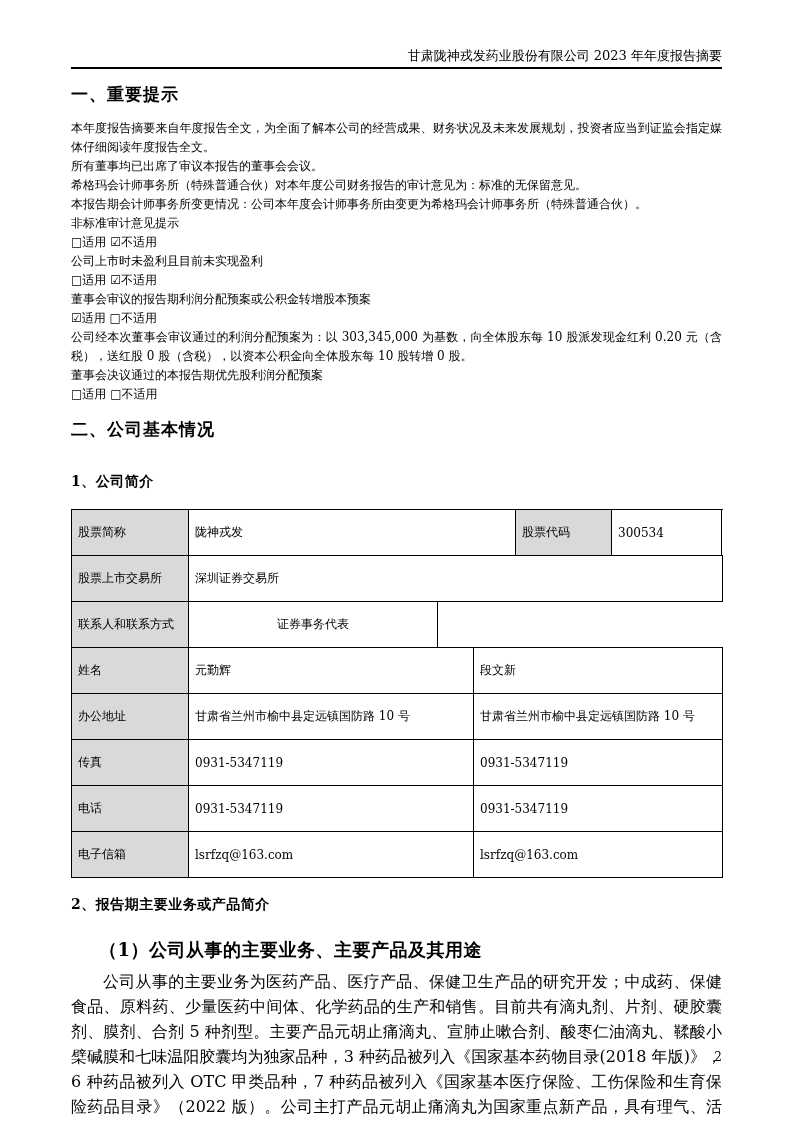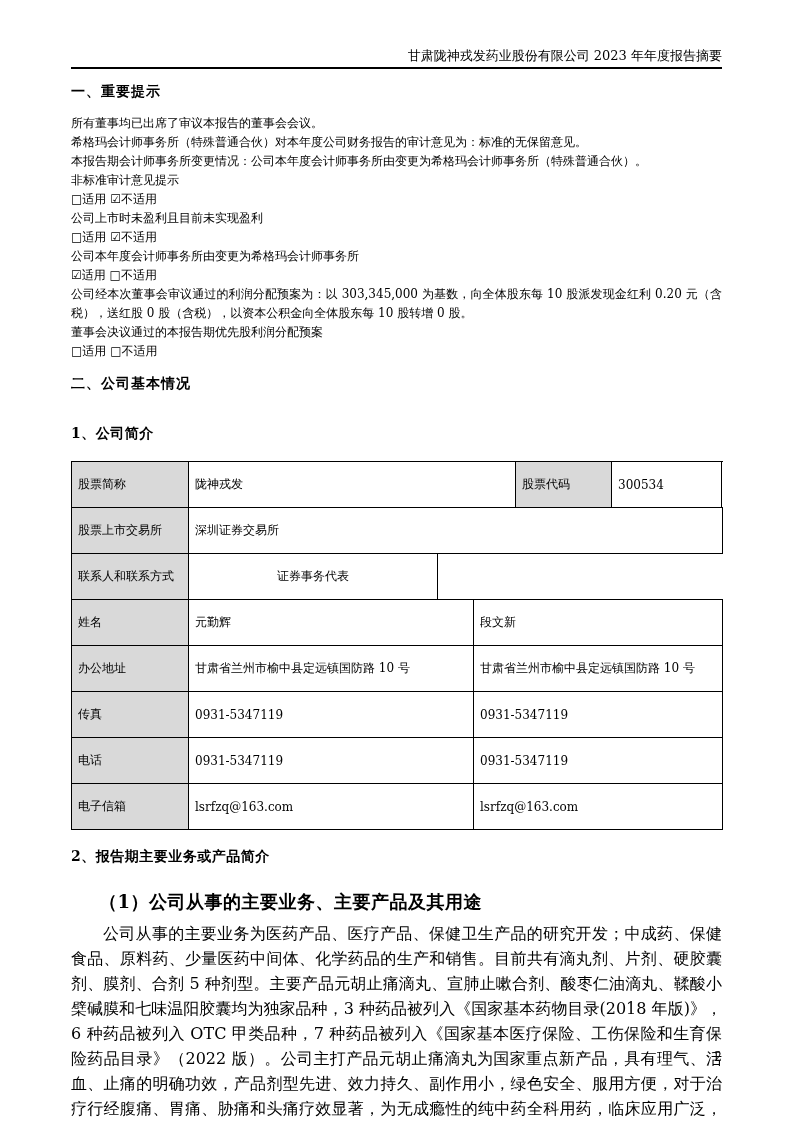--- a/index.html
+++ b/index.html
@@ -20,21 +20,21 @@
   .doc-header{
     text-align:right;
     font-size:13px;
     line-height:15px;
   }
   .header-rule{
     border-bottom:2px solid #000;
     margin-top:4px;
   }
   h1.sec{
-    font-size:14px;
+    font-size:17px;
     font-weight:bold;
     margin:14px 0 0 0;
     letter-spacing:1px;
   }
   .lines{
     margin-top:13px;
     font-size:12px;
     line-height:19px;
   }
   .lines p{
@@ -110,28 +110,29 @@
 <body>
 
 <div class="page">
 
   <div class="doc-header">甘肃陇神戎发药业股份有限公司 2023 年年度报告摘要</div>
   <div class="header-rule"></div>
 
   <h1 class="sec">一、重要提示</h1>
 
   <div class="lines">
+    <p>本年度报告摘要来自年度报告全文，为全面了解本公司的经营成果、财务状况及未来发展规划，投资者应当到证监会指定媒体仔细阅读年度报告全文。</p>
     <p>所有董事均已出席了审议本报告的董事会会议。</p>
     <p>希格玛会计师事务所（特殊普通合伙）对本年度公司财务报告的审计意见为：标准的无保留意见。</p>
     <p>本报告期会计师事务所变更情况：公司本年度会计师事务所由变更为希格玛会计师事务所（特殊普通合伙）。</p>
     <p>非标准审计意见提示</p>
     <p>□适用 ☑不适用</p>
     <p>公司上市时未盈利且目前未实现盈利</p>
     <p>□适用 ☑不适用</p>
-    <p>公司本年度会计师事务所由变更为希格玛会计师事务所</p>
+    <p>董事会审议的报告期利润分配预案或公积金转增股本预案</p>
     <p>☑适用 □不适用</p>
     <p>公司经本次董事会审议通过的利润分配预案为：以 303,345,000 为基数，向全体股东每 10 股派发现金红利 0.20 元（含税），送红股 0 股（含税），以资本公积金向全体股东每 10 股转增 0 股。</p>
     <p>董事会决议通过的本报告期优先股利润分配预案</p>
     <p>□适用 □不适用</p>
   </div>
 
   <h1 class="sec">二、公司基本情况</h1>
 
   <h2 class="sub">1、公司简介</h2>
 

